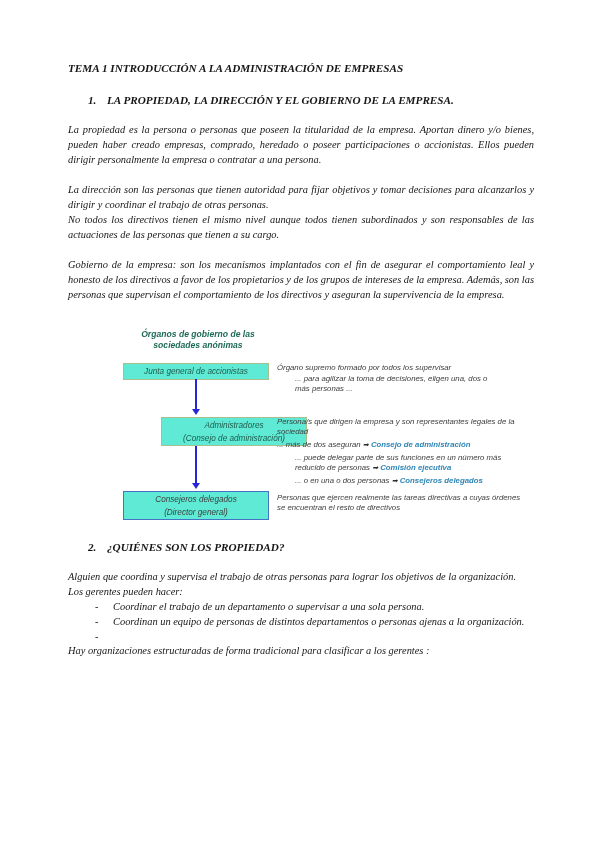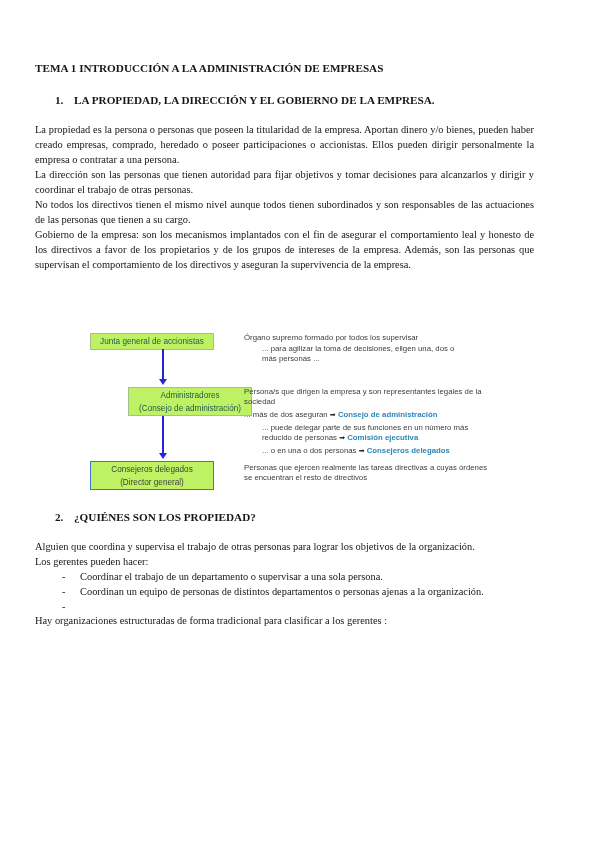--- a/index.html
+++ b/index.html
@@ -6,56 +6,56 @@
   body{
     width:600px;height:848px;
     background:#ffffff;
     font-family:"Liberation Serif", serif;
     color:#161616;
     position:relative;
     overflow:hidden;
   }
   .page{
     position:relative;
-    padding:61px 66px 0 35px;
+    padding:61px 66px 0 68px;
     box-sizing:border-box;
-    width:600px;height:848px;
+    width:600px;height:848px;font-style:italic;
   }
   .doc-title{
     font-size:11.2px;font-weight:bold;line-height:15px;
   }
   .heading{
     display:flex;
     font-size:11.2px;font-weight:bold;line-height:15px;
   }
   .heading .num{display:inline-block;width:19px;margin-left:20px;}
   .para{
     font-size:10.4px;line-height:15px;
     text-align:justify;
     margin:0;
   }
   .mt-h1{margin-top:17px;}
   .mt-p{margin-top:14px;}
-  .mt-p2{margin-top:0;}
+  .mt-p2{margin-top:15px;}
   
   .diagram{
     position:relative;
     height:205px;
     margin-top:25px;
     font-family:"Liberation Sans", sans-serif;
   }
   .diag-title{
     position:absolute;left:55px;top:2px;width:150px;
     text-align:center;
     font-size:8.6px;font-weight:bold;line-height:11px;
     color:#1d6a56;
   }
   .diag-box{
-    position:absolute;left:55px;width:124px;
-    background:#bef264;
+    position:absolute;left:55px;width:146px;
+    background:#5eead4;
     border:1px solid #a7bf8e;
     box-sizing:border-box;
     text-align:center;
     font-size:8.2px;line-height:13px;
     color:#215c4e;
     display:flex;flex-direction:column;justify-content:center;
   }
   .box-junta{top:36px;height:17px;}
   .box-admin{top:90px;height:29px;margin-left:38px;}
   .box-consejeros{top:164px;height:29px;border:1.5px solid #4472c4;color:#3f3f3f;}
@@ -114,20 +114,21 @@
   <div class="mt-p2">
     <p class="para">La dirección son las personas que tienen autoridad para fijar objetivos y tomar decisiones para alcanzarlos y dirigir y coordinar el trabajo de otras personas.</p>
     <p class="para">No todos los directivos tienen el mismo nivel aunque todos tienen subordinados y son responsables de las actuaciones de las personas que tienen a su cargo.</p>
   </div>
 
 
   <p class="para mt-p2">Gobierno de la empresa: son los mecanismos implantados con el fin de asegurar el comportamiento leal y honesto de los directivos a favor de los propietarios y de los grupos de intereses de la empresa. Además, son las personas que supervisan el comportamiento de los directivos y aseguran la supervivencia de la empresa.</p>
 
   <div class="diagram">
 
+    <div class="diag-title">Órganos de gobierno de las sociedades anónimas</div>
 
     <div class="diag-box box-junta">
       <span>Junta general de accionistas</span>
     </div>
 
     <div class="connector conn1"></div>
     <div class="arrowhead ah1"></div>
 
     <div class="diag-box box-admin">
       <span>Administradores</span>

